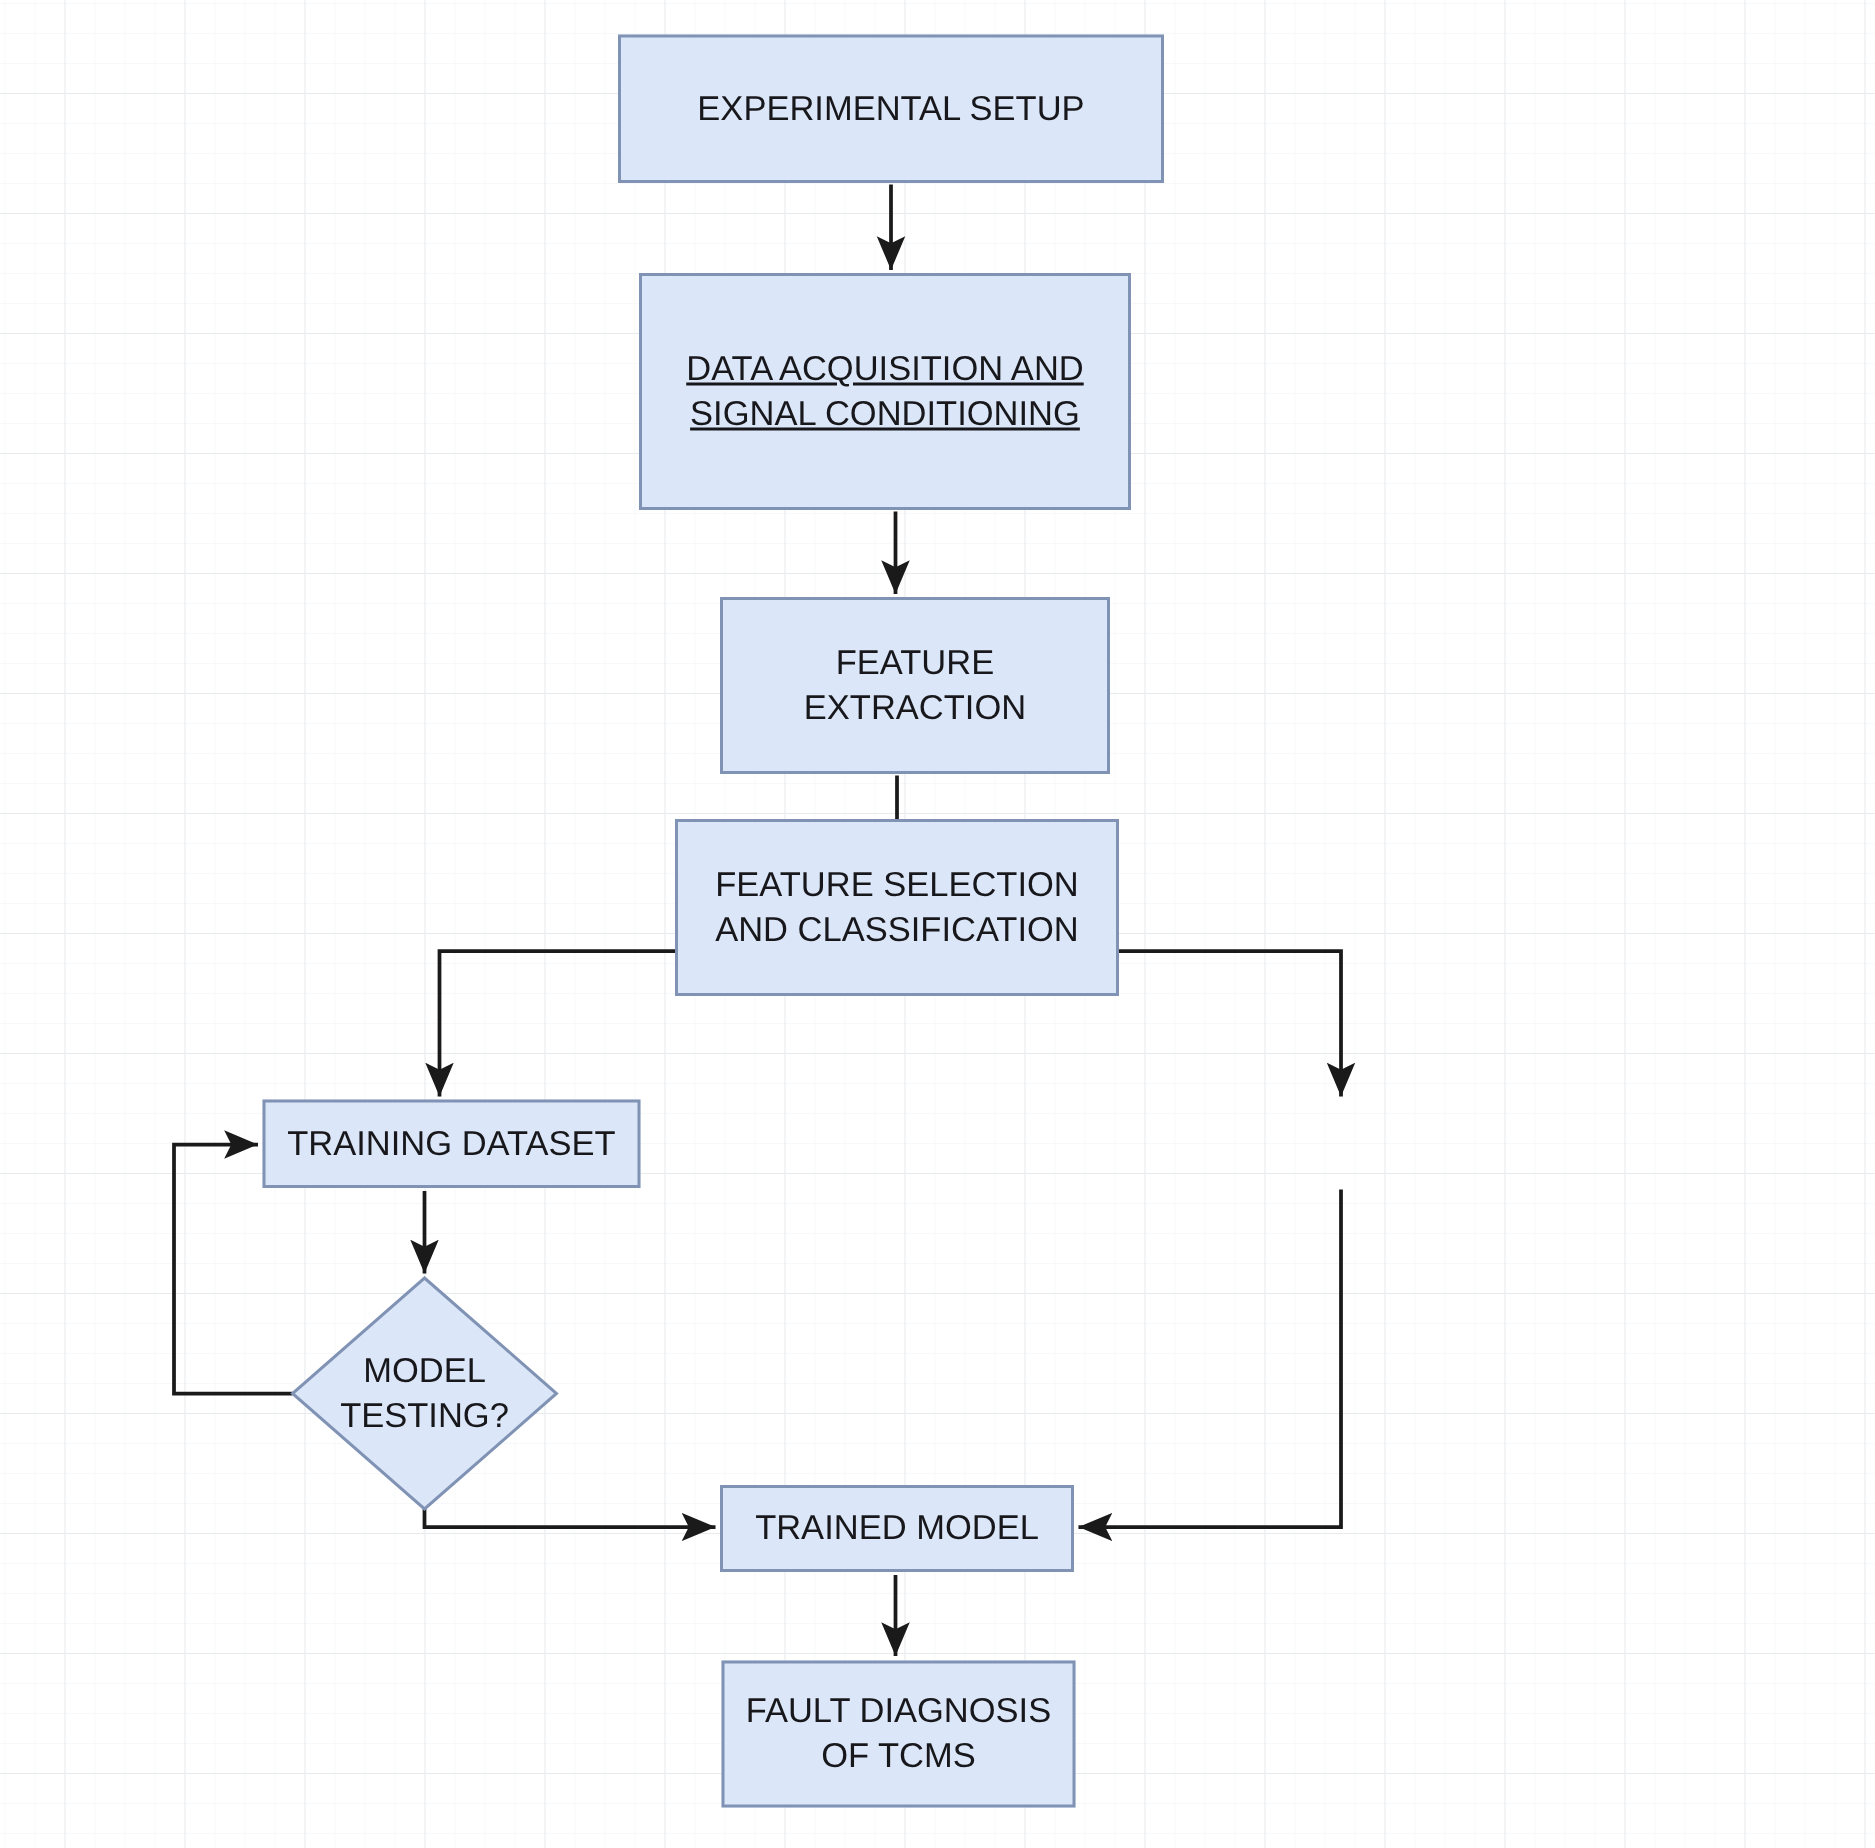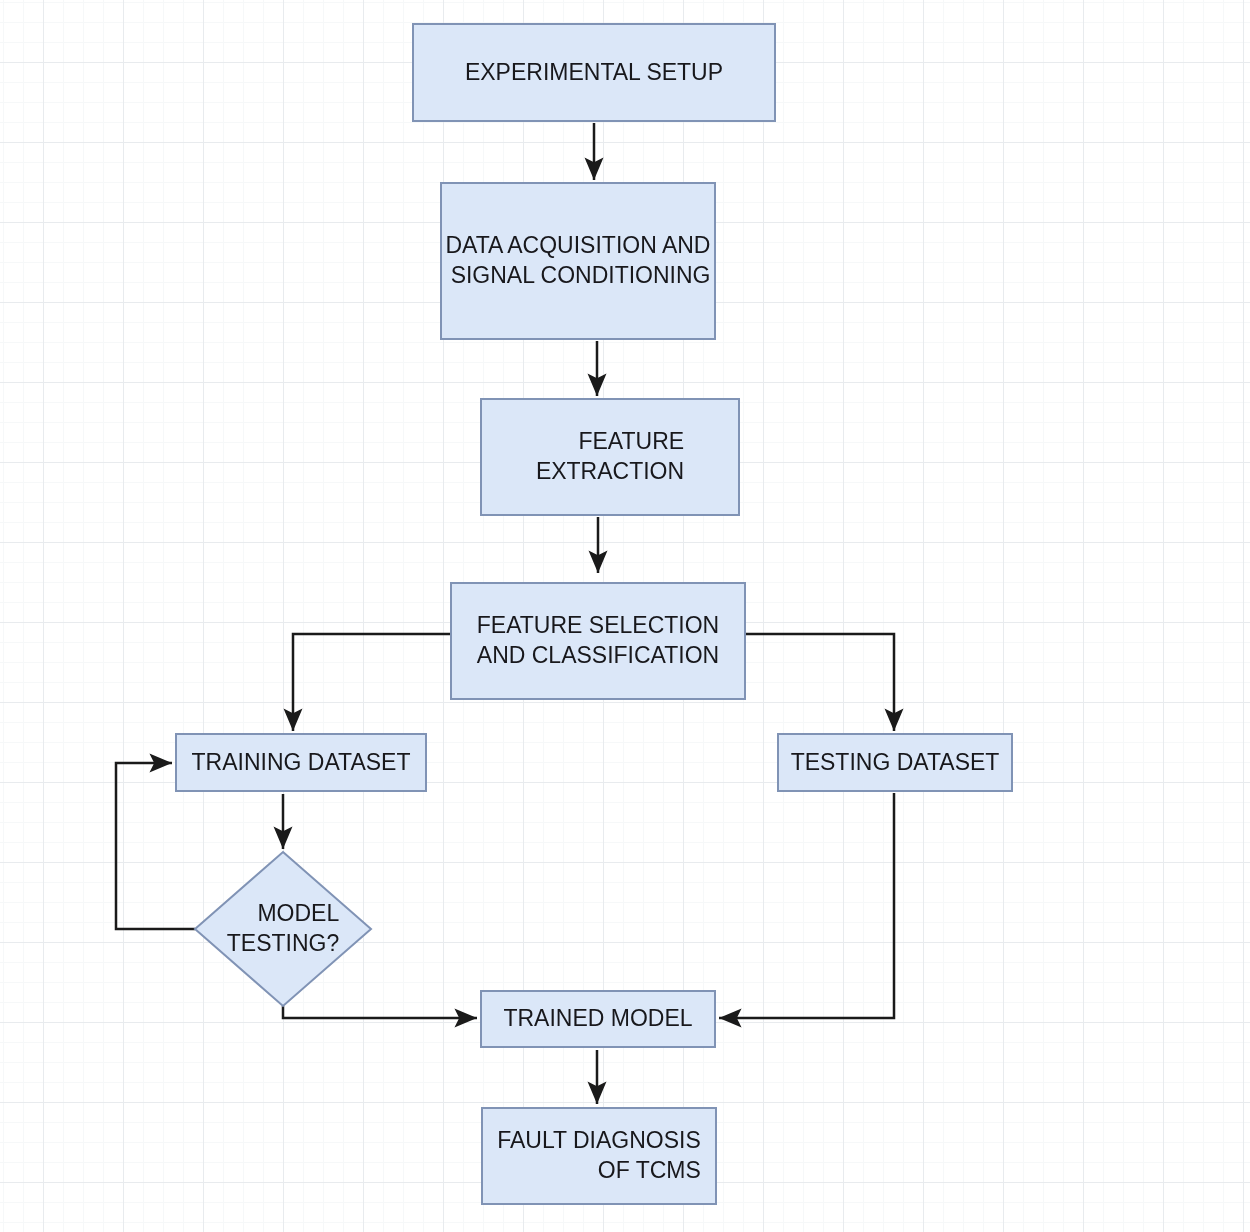--- a/index.html
+++ b/index.html
@@ -39,21 +39,21 @@
   }
 
   .node {
     position: absolute;
     box-sizing: border-box;
     background: var(--node-fill, #dbe7f8);
     border: 2px solid var(--node-border, #8093b5);
     display: flex;
     align-items: center;
     justify-content: center;
-    text-align: right;
+    text-align: center;
     font-size: 23px;
     line-height: 1.3;
     color: var(--text-color, #18181c);
     white-space: pre-line;
   }
 
   .node.decision-label {
     background: transparent;
     border: none;
   }
@@ -79,32 +79,31 @@
     <path class="edge" marker-end="url(#arrow)" d="M195,929 L116,929 L116,763 L172,763"></path>
     <path class="edge" marker-end="url(#arrow)" d="M283,1006 L283,1018 L477,1018"></path>
     <path class="edge" marker-end="url(#arrow)" d="M894,793 L894,1018 L719,1018"></path>
     <path class="edge" marker-end="url(#arrow)" d="M597,1050 L597,1104"></path>
 
     <polygon class="decision-shape" points="283,852 371,929 283,1006 195,929"></polygon>
   </svg>
 
   <div class="node" style="left:412px; top:23px; width:364px; height:99px;">EXPERIMENTAL SETUP</div>
 
-  <div class="node" style="left:440px; top:182px; width:276px; height:158px;">DATA ACQUISITION AND
+  <div class="node" style="left:426px; top:182px; width:328px; height:158px;text-decoration:underline;">DATA ACQUISITION AND
 SIGNAL CONDITIONING</div>
 
   <div class="node" style="left:480px; top:398px; width:260px; height:118px;">FEATURE
 EXTRACTION</div>
 
-  <div class="node" style="left:450px; top:582px; width:296px; height:118px;">FEATURE SELECTION
+  <div class="node" style="left:450px; top:546px; width:296px; height:118px;">FEATURE SELECTION
 AND CLASSIFICATION</div>
 
   <div class="node" style="left:175px; top:733px; width:252px; height:59px;">TRAINING DATASET</div>
 
-  <div class="node" style="left:777px; top:733px; width:236px; height:59px;">TESTING DATASET</div>
 
   <div class="node decision-label" style="left:195px; top:852px; width:176px; height:154px;">MODEL
 TESTING?</div>
 
   <div class="node" style="left:481px; top:1107px; width:236px; height:98px;">FAULT DIAGNOSIS
 OF TCMS</div>
 
   <div class="node" style="left:480px; top:990px; width:236px; height:58px;">TRAINED MODEL</div>
 
 </div>

